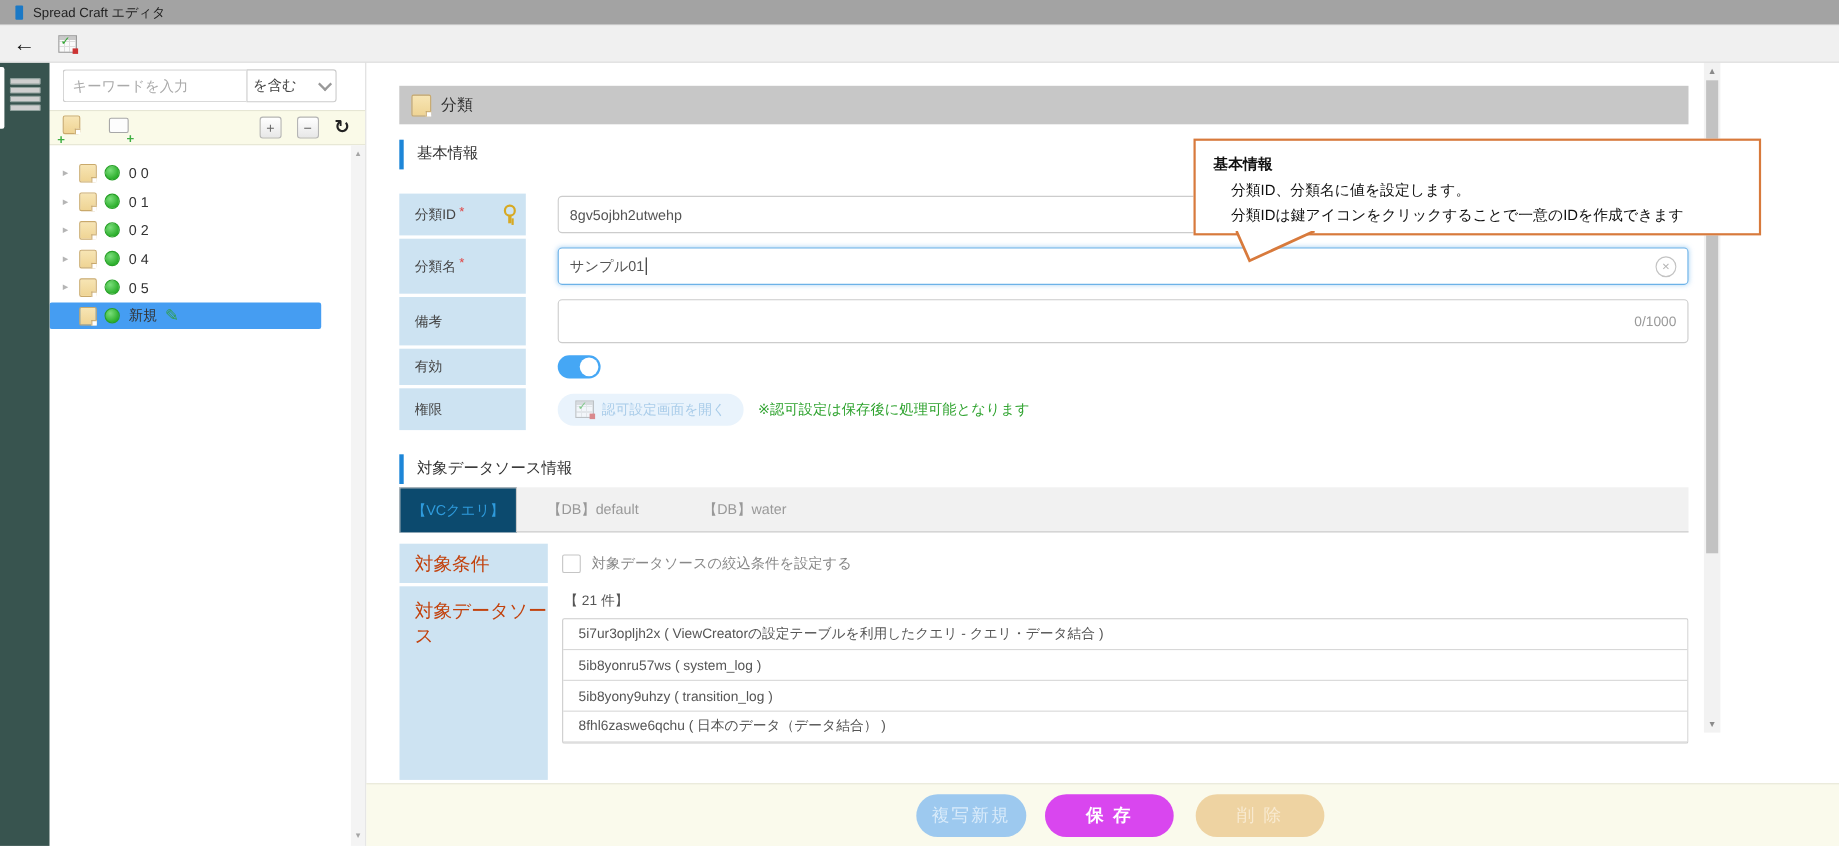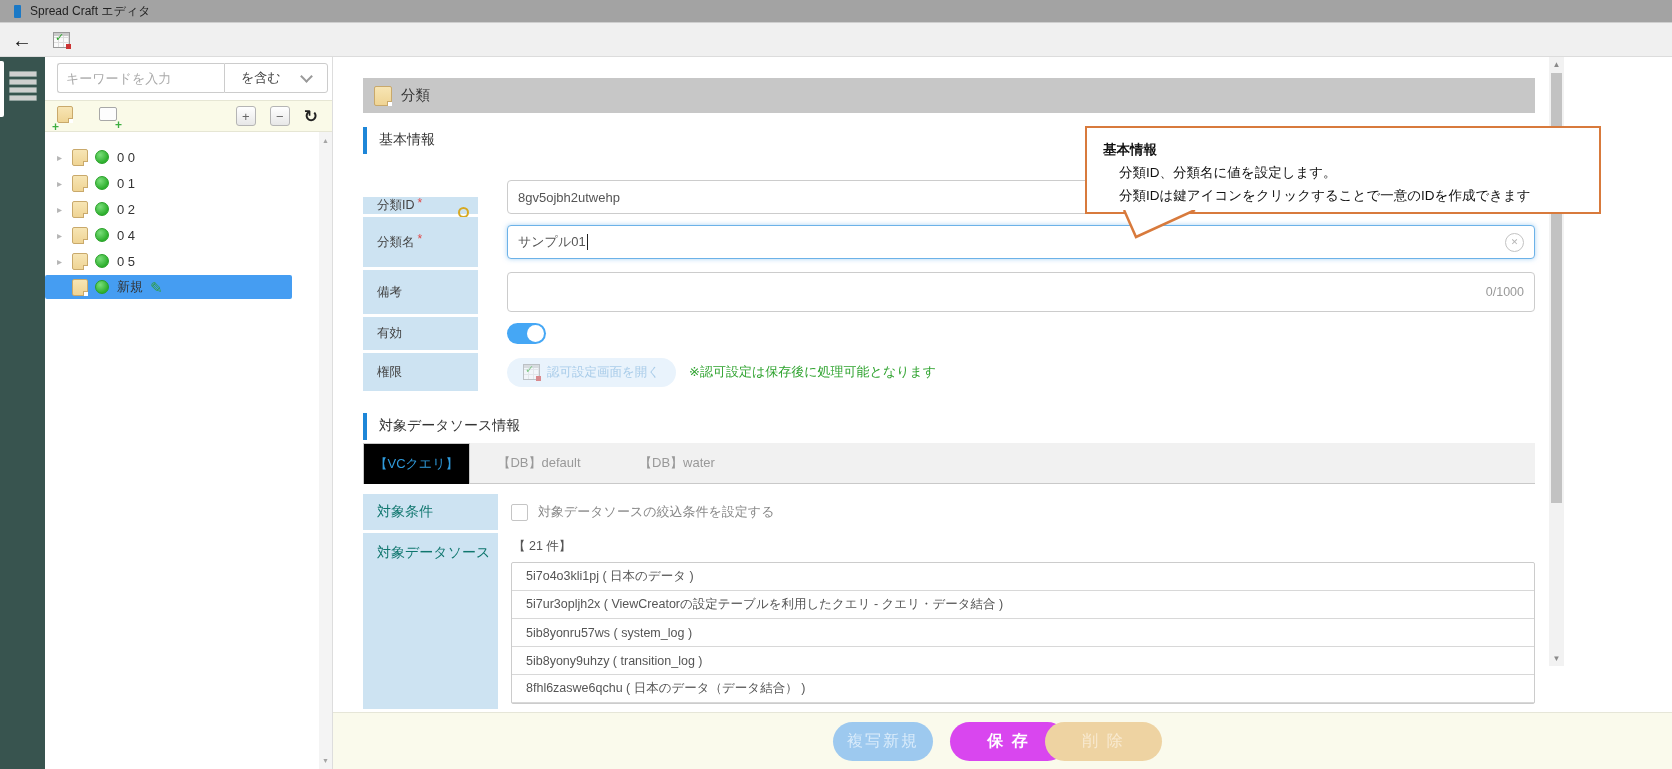--- a/index.html
+++ b/index.html
@@ -30,21 +30,21 @@
   .hamburger-icon{position:absolute;left:9px;top:15px;width:28px;display:flex;flex-direction:column;gap:2px;cursor:pointer;}
   .hamburger-icon i{height:4px;background:#cfcfcf;border:1px solid #8fa09c;border-radius:1px;}
 
   
   .tree-panel{position:absolute;left:45px;top:56px;width:287px;bottom:0;background:#fff;border-right:1px solid #ddd;z-index:4;}
   .search-row{position:absolute;left:12px;top:7px;height:30px;display:flex;}
   .search-input{width:150px;border:1px solid #ccc;border-right:none;border-radius:3px 0 0 3px;
       padding:0 8px;font-size:13px;color:#333;outline:none;font-family:inherit;}
   .search-input::placeholder{color:#aaa;}
   .match-select{width:70px;border:1px solid #ccc;border-radius:0 3px 3px 0;display:flex;align-items:center;
-      justify-content:space-between;padding:0 16px;font-size:13px;color:#444;background:#fff;cursor:pointer;}
+      justify-content:space-between;padding:0 5px;font-size:13px;color:#444;background:#fff;cursor:pointer;}
   .caret-down{width:7px;height:7px;border-right:2px solid #999;border-bottom:2px solid #999;
       transform:rotate(45deg);margin-top:-4px;}
   .tree-toolbar{position:absolute;left:0;top:44px;width:100%;height:30px;background:#fafae8;
       border-top:1px solid #e6e6d4;border-bottom:1px solid #e6e6d4;display:flex;align-items:center;}
   .tb-icon{position:relative;cursor:pointer;}
   .folder-icon{width:14px;height:15px;background:linear-gradient(#f7e5b4,#efd494);border:1px solid #c9a96b;
       border-radius:2px;position:relative;display:inline-block;}
   .folder-icon::after{content:"";position:absolute;right:-1px;bottom:-1px;width:4px;height:4px;background:#fff;
       border-left:1px solid #c9a96b;border-top:1px solid #c9a96b;}
   .plus-badge{position:absolute;left:-5px;bottom:-7px;color:#3fae3f;font-size:12px;font-weight:bold;text-shadow:0 0 2px #fff;}
@@ -91,43 +91,43 @@
       font-size:12.5px;color:#444;position:relative;flex:none;}
   .req{color:#e04848;margin-left:3px;font-size:12px;position:relative;top:-3px;}
   .control-cell{flex:1;margin-left:29px;display:flex;align-items:center;position:relative;}
   .input{height:34px;border:1px solid #ccc;border-radius:4px;background:#fff;display:flex;align-items:center;
       padding:0 10px;font-size:13px;color:#555;flex:1;box-sizing:border-box;}
   .input.focused{border:1px solid #6cb2e8;box-shadow:0 0 5px rgba(102,175,233,.55);}
   .text-cursor{width:1px;height:16px;background:#222;margin-left:1px;}
   .clear-icon{margin-left:auto;width:17px;height:17px;border:1px solid #c3c3c3;border-radius:50%;
       color:#b5b5b5;font-size:9px;display:flex;align-items:center;justify-content:center;cursor:pointer;}
   .counter{margin-left:auto;color:#999;font-size:12.5px;}
-  .r1{height:38px;align-items:flex-end;} .r2{height:50px;} .r3{height:44px;} .r3 .input{height:40px;} .r4{height:33px;} .r5{height:38px;}
+  .r1{height:38px;} .r2{height:50px;} .r3{height:44px;} .r3 .input{height:40px;} .r4{height:33px;} .r5{height:38px;}
   .key-icon{position:absolute;right:9px;top:10px;width:13px;height:18px;cursor:pointer;}
   .key-icon::before{content:"";position:absolute;left:2px;top:0;width:7px;height:7px;border:2.5px solid #d7a922;border-radius:50%;}
   .key-icon::after{content:"";position:absolute;left:6px;top:10px;width:2.5px;height:7px;background:#d7a922;
       box-shadow:2.5px 2px 0 -0.5px #d7a922;}
   .toggle{width:39px;height:21px;border-radius:11px;background:#45a7f5;position:relative;cursor:pointer;}
   .toggle::after{content:"";position:absolute;right:2px;top:2px;width:17px;height:17px;border-radius:50%;background:#fff;}
   .perm-btn{height:29px;border-radius:15px;background:#e9f3fc;display:flex;align-items:center;gap:7px;
       padding:0 16px;color:#a9cce9;font-size:12.5px;cursor:pointer;border:none;font-family:inherit;}
   .perm-btn .sheet-icon{opacity:.55;}
   .perm-note{margin-left:13px;color:#2fa32f;font-size:13px;}
 
   
   .tabs{position:absolute;left:30px;right:14px;top:387px;height:41px;background:#f1f1f1;
       border-bottom:1px solid #c9c9c9;display:flex;box-sizing:border-box;}
   .tab{min-width:138px;display:flex;align-items:center;justify-content:center;font-size:13px;color:#999;
       cursor:pointer;padding:0 10px;box-sizing:border-box;}
-  .tab.active{background:#000000;color:#2f9bdc;border:1px solid #c9c9c9;border-bottom:none;height:41px;min-width:107px;}
+  .tab.active{background:#0c4a6e;color:#2f9bdc;border:1px solid #c9c9c9;border-bottom:none;height:41px;min-width:107px;}
   .ds-table{position:absolute;left:30px;right:14px;top:438px;bottom:0;overflow:hidden;}
   .ds-row1{display:flex;height:36px;margin-bottom:3px;}
   .ds-row2{display:flex;align-items:stretch;height:176px;justify-content:flex-end;}
   .ds-label{width:121px;background:#cde3f2;display:flex;align-items:center;padding-left:14px;
-      font-size:14px;color:#0f766e;flex:none;}
+      font-size:17px;color:#c2410c;flex:none;}
   .ds-label.top{align-items:flex-start;padding-top:11px;}
   .ds-content{flex:1;margin-left:13px;display:flex;align-items:center;}
   .ds-content2{flex:1;margin-left:13px;display:flex;flex-direction:column;}
   .checkbox{width:15px;height:15px;border:1px solid #c5c5c5;border-radius:2px;background:#fff;cursor:pointer;flex:none;}
   .chk-label{margin-left:10px;font-size:13px;color:#888;}
   .ds-count{font-size:12.5px;color:#555;margin:5px 0 7px 2px;}
   .ds-list{border:1px solid #ccc;border-radius:2px;background:#fff;}
   .ds-item{height:27px;display:flex;align-items:center;padding-left:14px;font-size:12.5px;color:#555;
       border-bottom:1px solid #d8d8d8;cursor:pointer;}
 
@@ -138,21 +138,21 @@
   .callout .c-line{font-size:13.5px;font-weight:normal;color:#111;line-height:23px;padding-left:16px;}
   .callout-tail{position:absolute;left:36px;top:100%;margin-top:-2px;}
 
   
   .footer-bar{position:absolute;left:333px;right:0;top:712px;height:57px;background:#fafaec;
       border-top:1px solid #e6e6d8;z-index:10;}
   .btn{position:absolute;top:9px;height:39px;border:none;border-radius:20px;font-size:16px;
       letter-spacing:2px;cursor:pointer;font-family:inherit;}
   .btn-copy{left:500px;width:100px;background:#9dc9ef;color:#d9ebfa;}
   .btn-save{left:617px;width:117px;background:#d946ef;color:#fff;font-weight:bold;}
-  .btn-delete{left:712px;width:117px;background:#eed3a2;color:#f8ead1;}
+  .btn-delete{left:754px;width:117px;background:#eed3a2;color:#f8ead1;}
 
   
   .main-scrollbar{position:absolute;left:1549px;top:56px;width:15px;height:610px;background:#f2f2f2;}
   .main-scrollbar .sb-up,.main-scrollbar .sb-down{position:absolute;left:0;width:15px;height:14px;font-size:8px;
       color:#8a8a8a;display:flex;align-items:center;justify-content:center;cursor:pointer;}
   .main-scrollbar .sb-up{top:1px;} .main-scrollbar .sb-down{bottom:1px;}
   .sb-thumb{position:absolute;left:2px;top:17px;width:11px;height:430px;background:#c2c2c2;cursor:grab;}
 </style>
 </head>
 <body>
@@ -355,23 +355,20 @@
         </div>
       </div>
       <div class="ds-row2">
         <div class="ds-label top">
           <span>対象データソース</span>
         </div>
         <div class="ds-content2">
           <span class="ds-count">【 21 件】</span>
           <div class="ds-list">
 
-              <div class="ds-item">
-                <span>5i7o4o3kli1pj ( 日本のデータ )</span>
-              </div>
 
               <div class="ds-item">
                 <span>5i7ur3opljh2x ( ViewCreatorの設定テーブルを利用したクエリ - クエリ・データ結合 )</span>
               </div>
 
               <div class="ds-item">
                 <span>5ib8yonru57ws ( system_log )</span>
               </div>
 
               <div class="ds-item">

